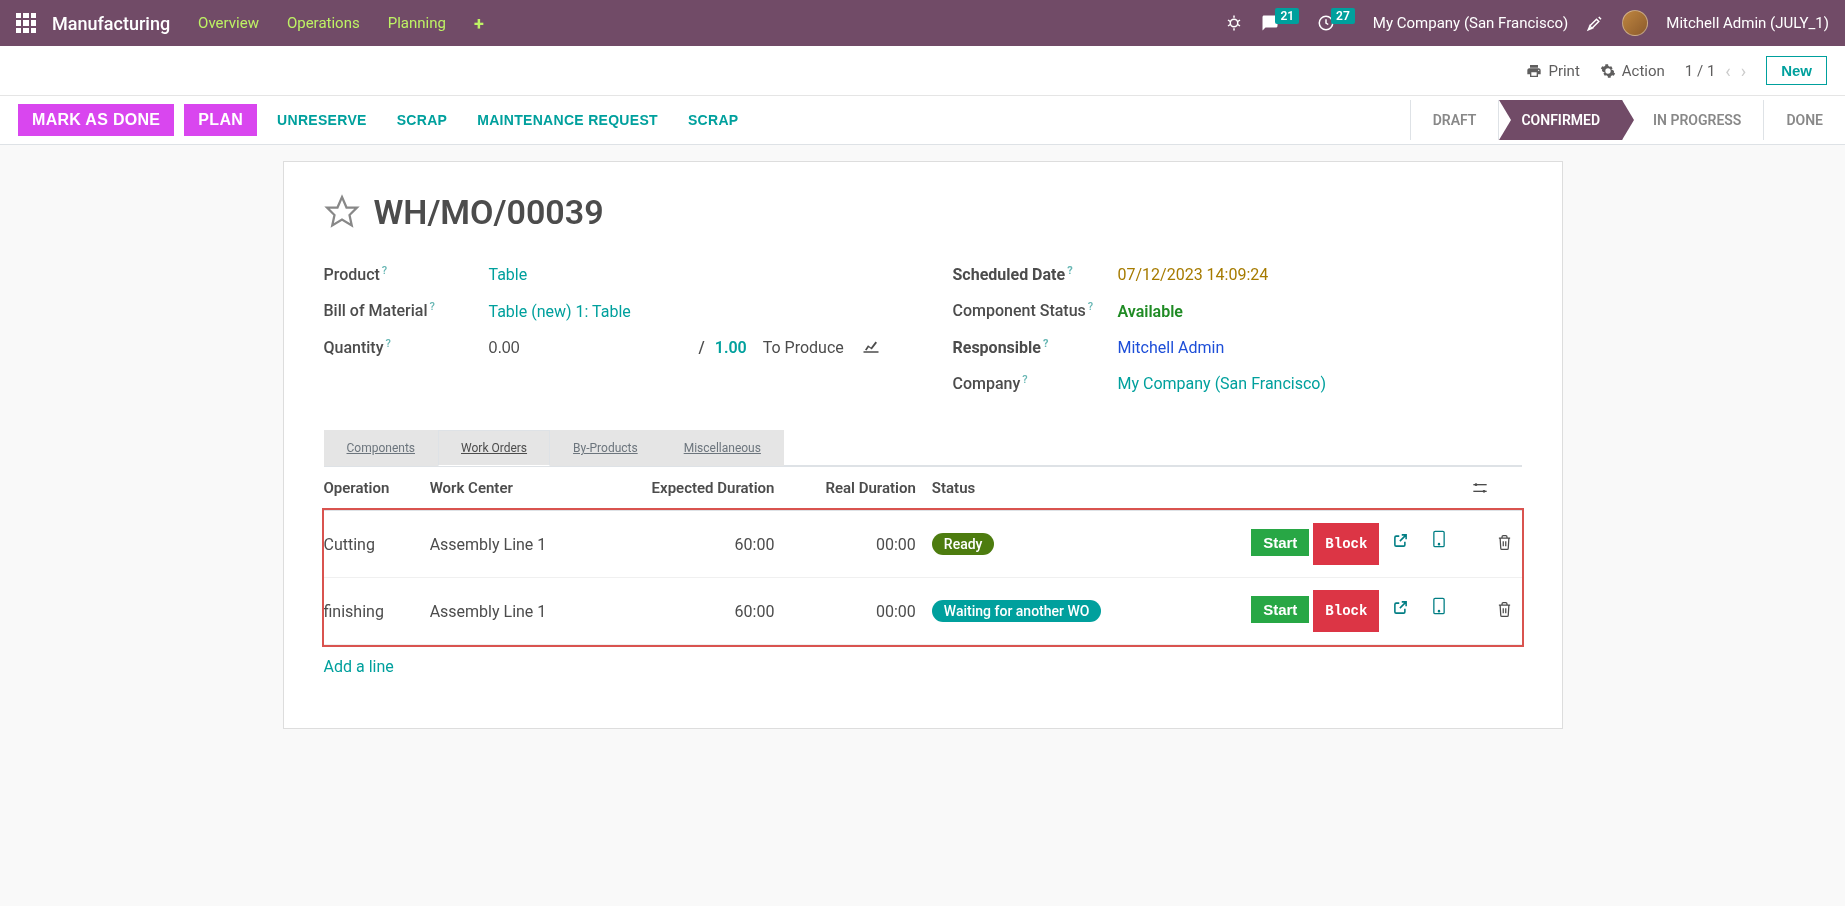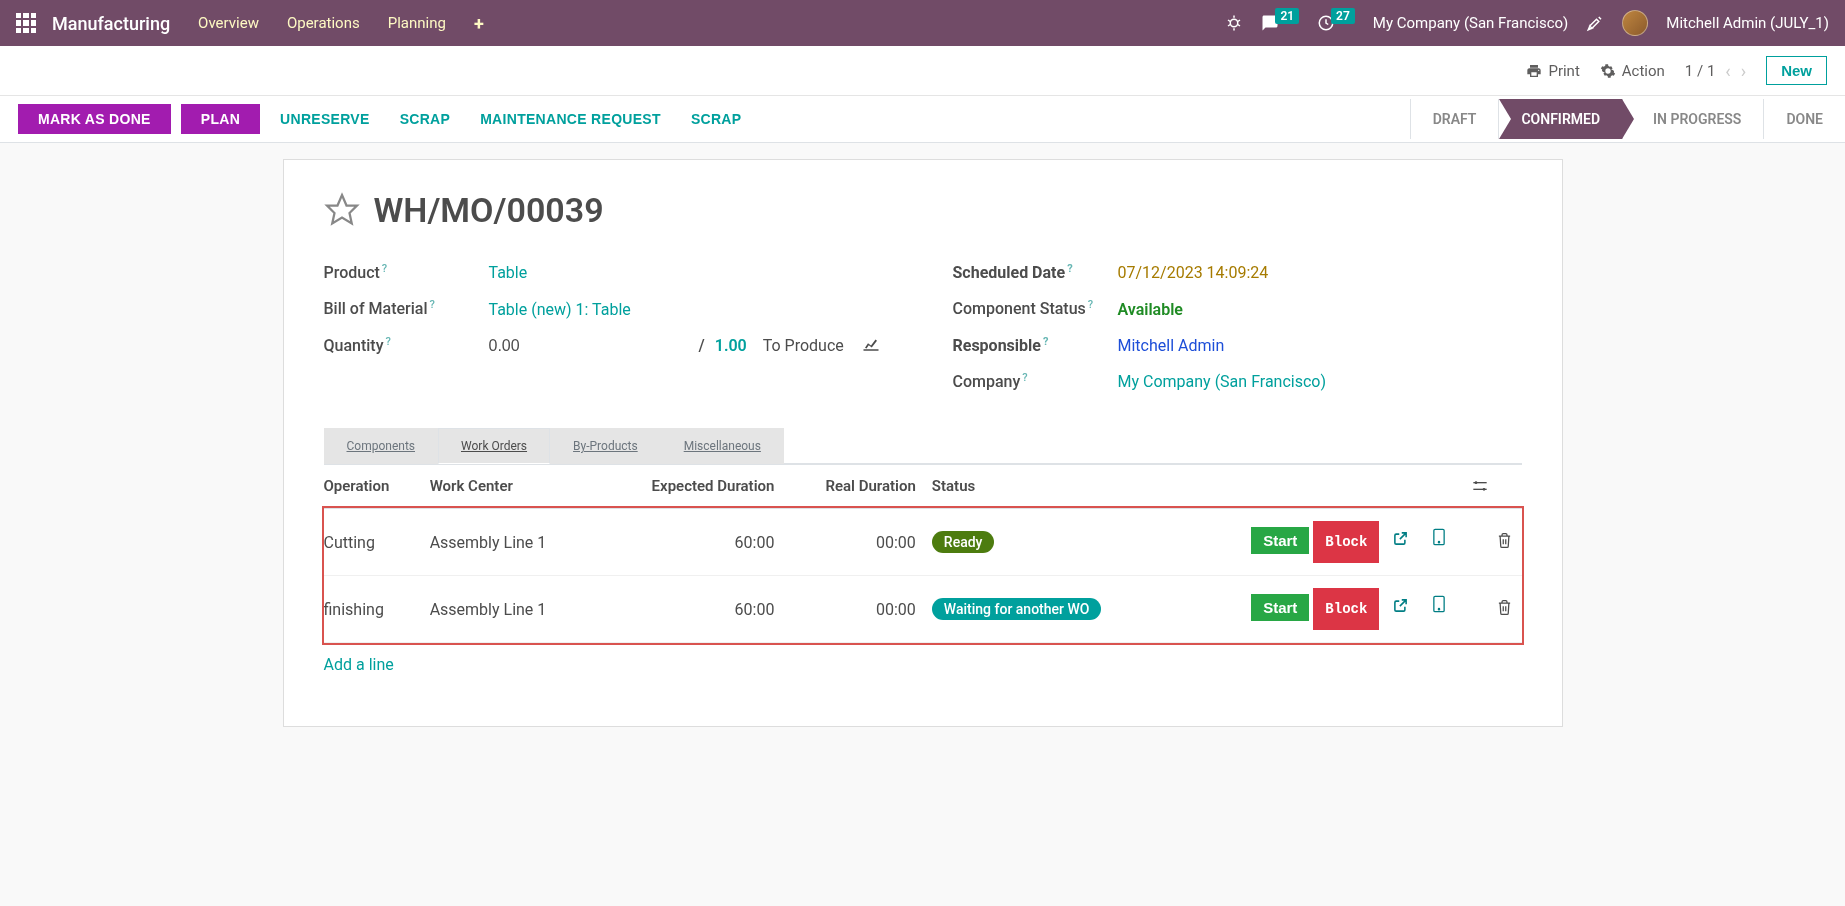--- a/index.html
+++ b/index.html
@@ -4,42 +4,42 @@
 <style>
 * { box-sizing: border-box; margin: 0; padding: 0; }
 body { font-family: -apple-system, BlinkMacSystemFont, "Segoe UI", Roboto, sans-serif; font-size: 14px; color: #4c4c4c; background: #f9f9f9; }
 
 
 .topnav { background: #714B67; color: #fff; height: 46px; display: flex; align-items: center; padding: 0 16px; }
 .apps-icon { width: 20px; height: 20px; display:grid; grid-template-columns:repeat(3,1fr); grid-template-rows:repeat(3,1fr); gap:2px; margin-right:16px; cursor:pointer;}
 .apps-icon span { background:#fff; }
 .brand { font-size: 18px; font-weight: 500; margin-right: 28px; }
 .nav-items { display:flex; gap: 28px; align-items:center; }
-.nav-item { color: #fef9c3; cursor:pointer; font-size:15px; }
+.nav-item { color: #bef264; cursor:pointer; font-size:15px; }
 .nav-plus { font-size: 18px; font-weight:bold; }
 .topnav-right { margin-left:auto; display:flex; align-items:center; gap:18px; font-size:15px;justify-content:center; }
 .badge { background: #00A09D; color:#fff; font-size:12px; padding:1px 5px; border-radius:2px; font-weight:600; position:relative; top:-6px; margin-left:-4px;}
 .avatar { width:26px; height:26px; border-radius:50%; background:linear-gradient(135deg,#bf8640,#8b5a2b); border:1px solid rgba(255,255,255,0.4);}
 .icon-small { width:18px; height:18px; display:inline-flex; align-items:center; justify-content:center; }
 
 
 .controlbar { background:#fff; border-bottom:1px solid #e5e5e5; display:flex; align-items:center; padding: 10px 18px 10px 18px; }
 .breadcrumb { font-size: 20px; color:#00A09D; }
 .breadcrumb .current { color:#5f5e5e; }
 .breadcrumb .sep { color:#888; margin: 0 6px; }
 .controlbar-right { margin-left:auto; display:flex; align-items:center; gap:20px; color:#5f5e5e; font-size:15px;}
 .cog-action, .print-action { display:flex; align-items:center; gap:6px; cursor:pointer;}
 .pager { display:flex; align-items:center; gap:10px; color:#5f5e5e;}
 .chev { color:#ccc; font-size:18px; cursor:pointer;}
 .new-btn { border:1px solid #00A09D; color:#00A09D; background:#fff; padding:5px 14px; font-weight:600; cursor:pointer; font-size:15px;}
 
 
 .actionbar { background:#fff; border-bottom:1px solid #dee2e6; display:flex; align-items:center; }
 .action-buttons { display:flex; gap:10px; padding: 8px 18px; align-items:center;}
-.btn-primary { background:#a21caf; color:#fff; border:none; padding:7px 20px; font-weight:700; letter-spacing:0.3px; cursor:pointer; font-size:14px;}
+.btn-primary { background:#d946ef; color:#fff; border:none; padding:7px 14px; font-weight:700; letter-spacing:0.3px; cursor:pointer; font-size:16px;}
 .btn-secondary { background:none; border:none; color:#00A09D; font-weight:700; letter-spacing:0.3px; padding:7px 10px; cursor:pointer; font-size:14px;}
 .statusbar { margin-left:auto; display:flex; align-items:stretch; height:40px; }
 .status-step { padding:0 22px; display:flex; align-items:center; color:#888; font-weight:600; font-size:14px; position:relative; border-left:1px solid #dee2e6;}
 .status-step.active { background:#714B67; color:#fff; }
 .status-step.active::after { content:""; position:absolute; right:-12px; top:0; bottom:0; width:0; height:0; border-top:20px solid transparent; border-bottom:20px solid transparent; border-left:12px solid #714B67; z-index:2;}
 .status-step.active::before { content:""; position:absolute; left:0; top:0; bottom:0; width:0; height:0; border-top:20px solid transparent; border-bottom:20px solid transparent; border-left:12px solid #fff; }
 .status-step:first-child.active::before{display:none}
 .status-step:first-child{border-left:1px solid #dee2e6;}
 
 

